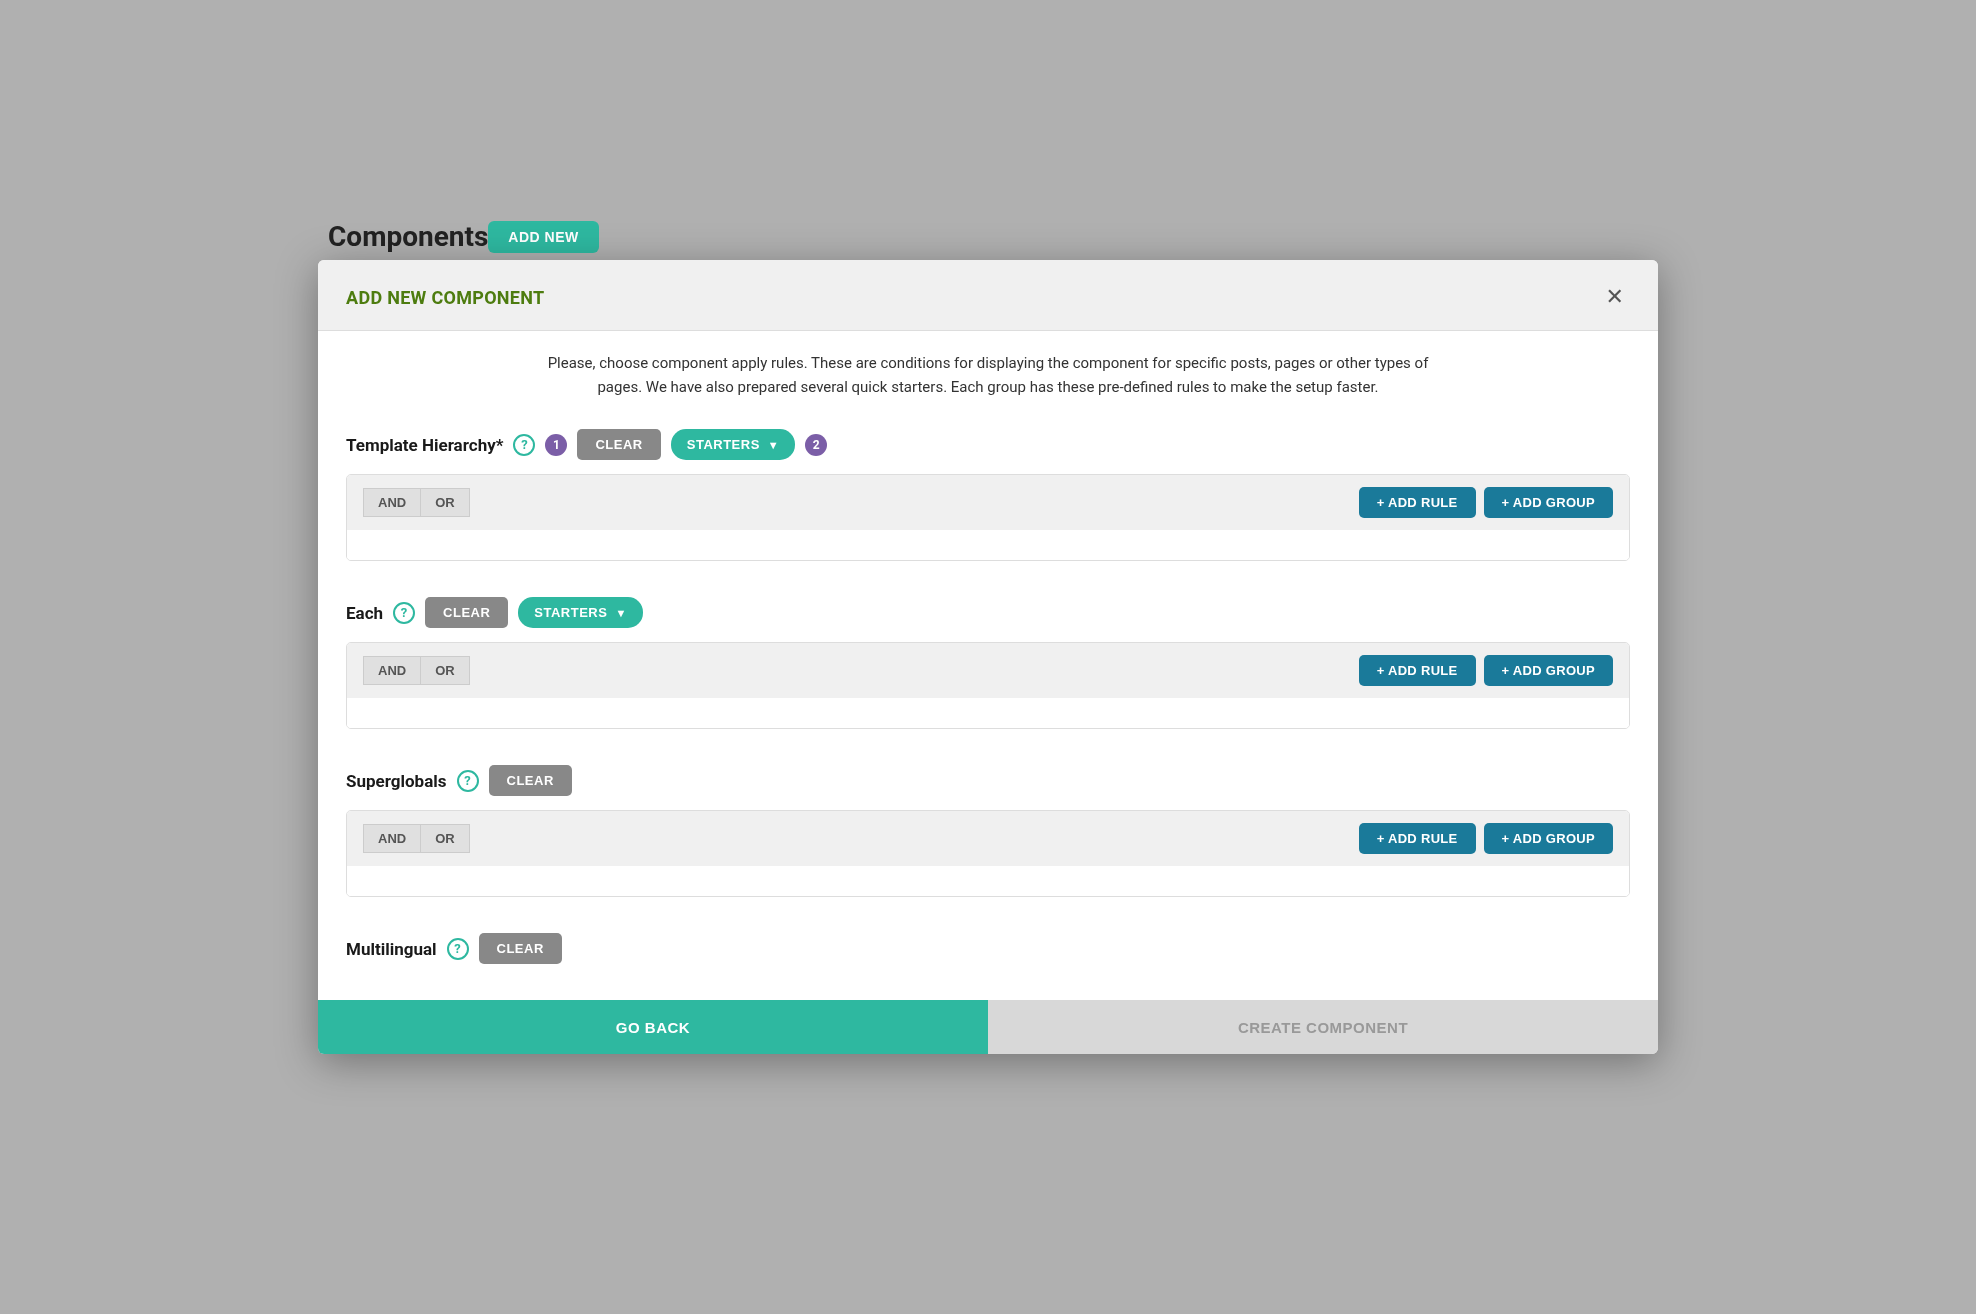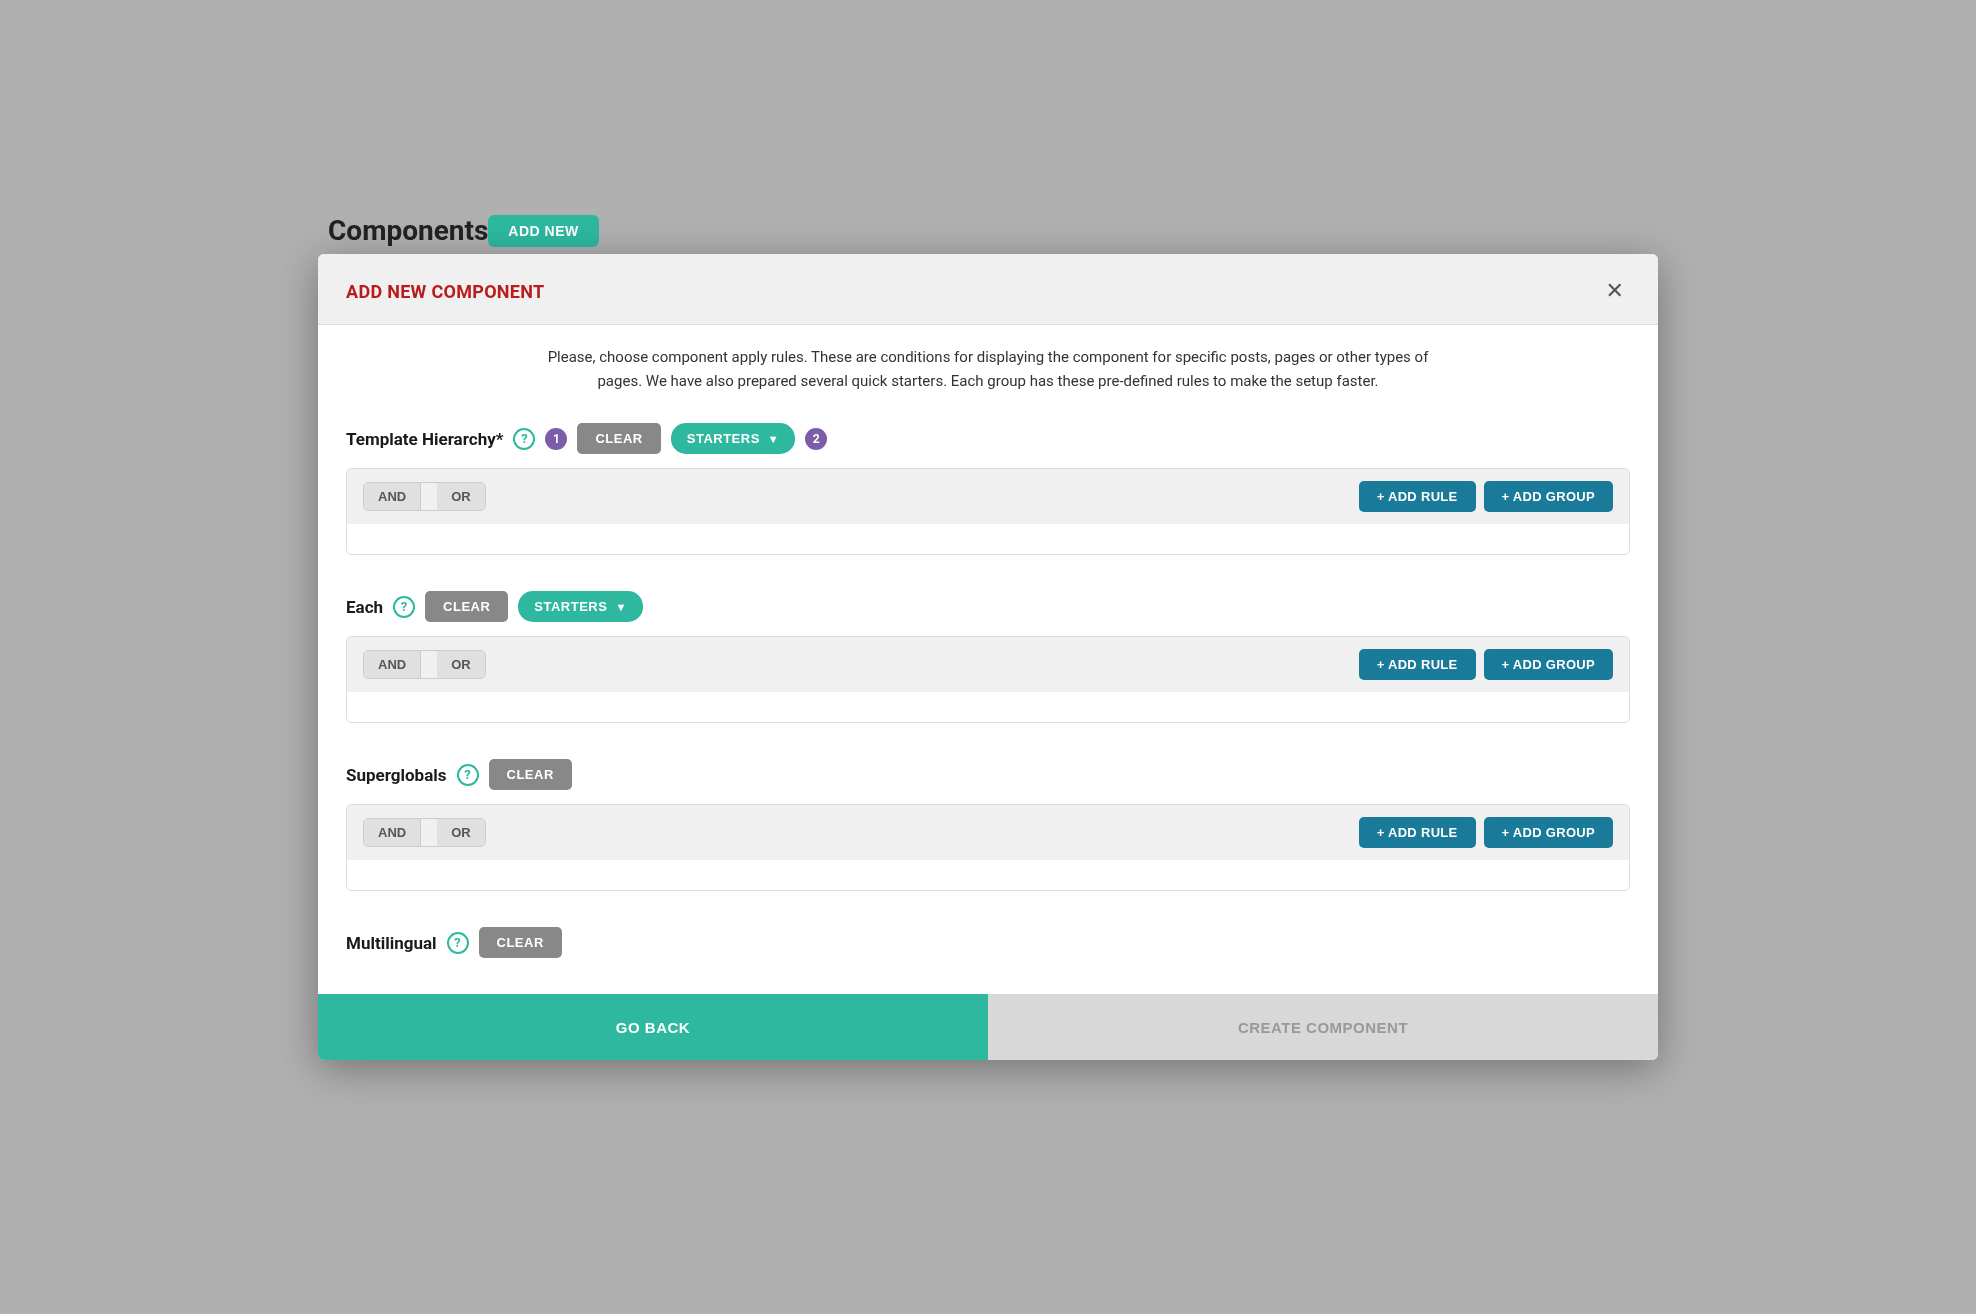--- a/index.html
+++ b/index.html
@@ -57,21 +57,21 @@
       padding: 22px 28px 18px 28px;
       display: flex;
       align-items: center;
       justify-content: space-between;
       border-bottom: 1px solid #ddd;
     }
 
     .modal-title {
       font-size: 18px;
       font-weight: 700;
-      color: #b91c1c;
+      color: #4d7c0f;
       letter-spacing: 0.3px;
     }
 
     .modal-close {
       background: none;
       border: none;
       cursor: pointer;
       font-size: 22px;
       color: #555;
       line-height: 1;
@@ -211,23 +211,23 @@
     .rule-box-header {
       background: #f0f0f0;
       padding: 12px 16px;
       display: flex;
       align-items: center;
       justify-content: space-between;
     }
 
     .and-or-group {
       display: flex;
-      gap: 16px;
+      gap: 0;
       border: 1px solid #ccc;
-      border-radius: 5px;
+      border-radius: 0;
       overflow: hidden;
     }
 
     .btn-and, .btn-or {
       background: #e0e0e0;
       border: none;
       padding: 6px 14px;
       font-size: 13px;
       font-weight: 600;
       color: #555;
@@ -269,21 +269,21 @@
     }
 
     .action-buttons {
       display: flex;
       gap: 8px;
     }
 
     
     .modal-footer {
       display: flex;
-      height: 66px;
+      height: 54px;
     }
 
     .btn-go-back {
       flex: 1;
       background: #2eb8a0;
       color: white;
       border: none;
       font-size: 15px;
       font-weight: 700;
       cursor: pointer;

